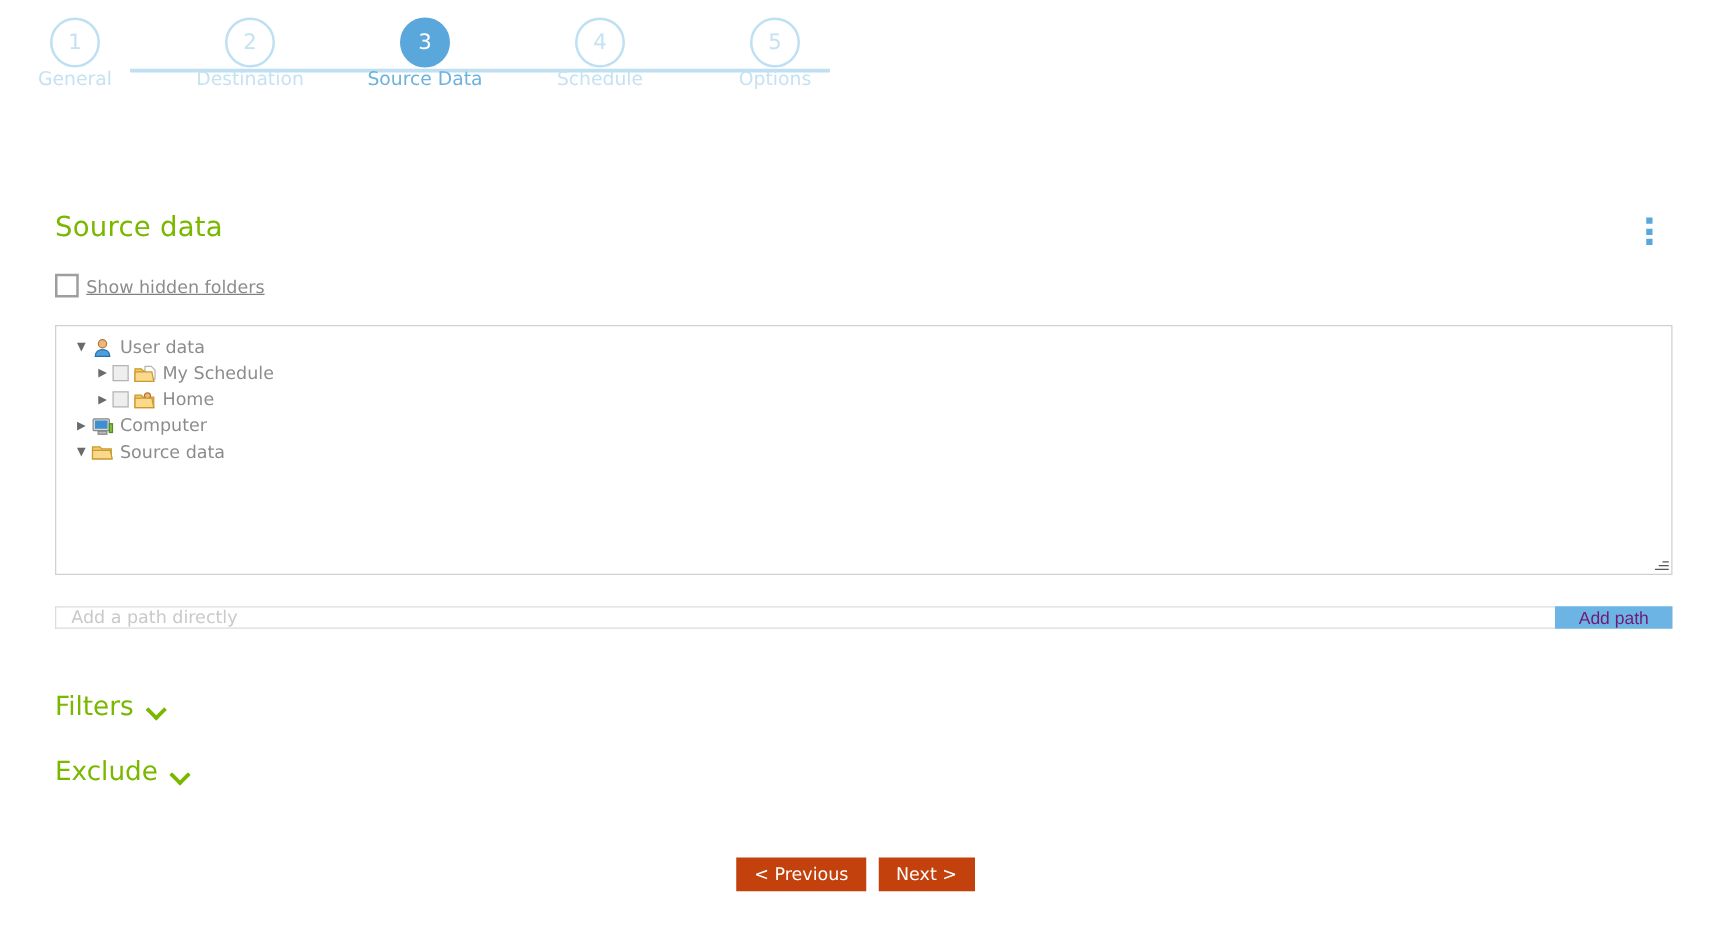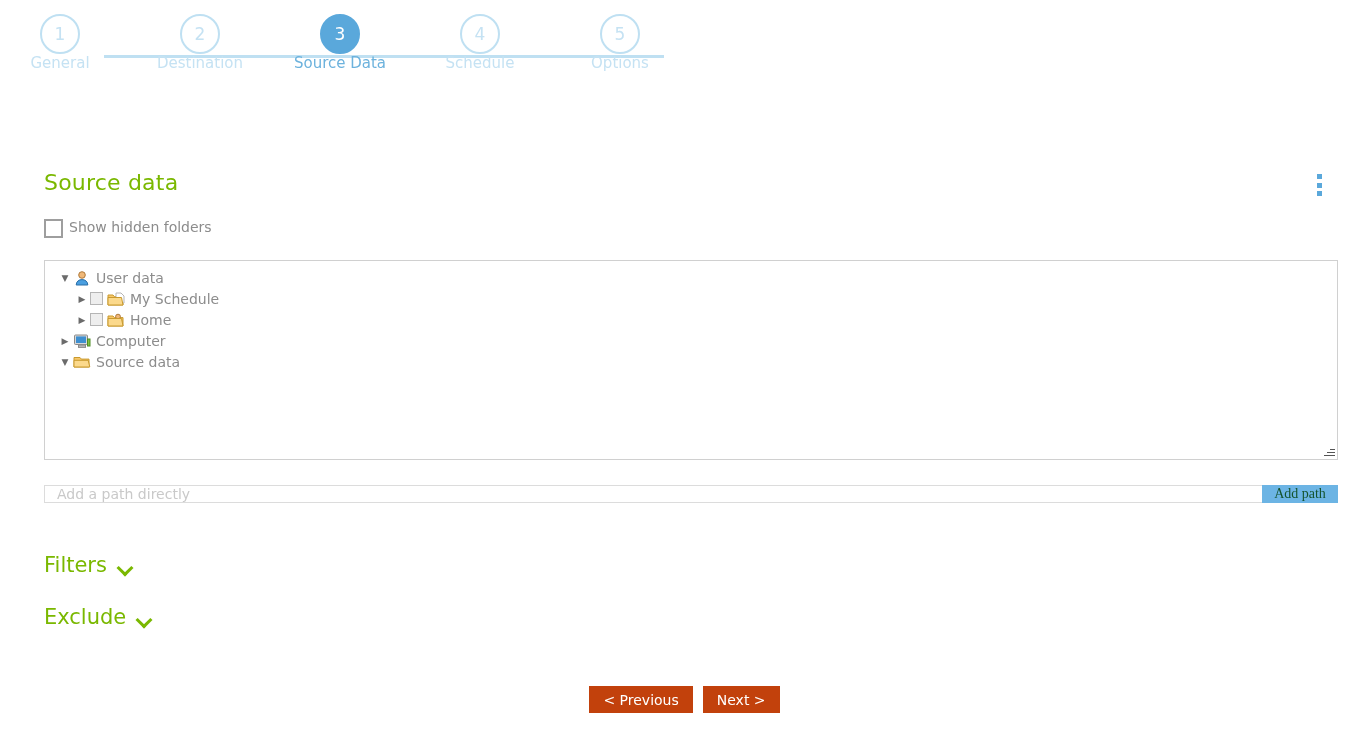--- a/index.html
+++ b/index.html
@@ -94,22 +94,23 @@
     height: 5px;
     background: #5aa8db;
   }
 
   
   .check-row {
     position: absolute;
     left: 44px;
     top: 219px;
     display: flex;
-    align-items: flex-start;
+    align-items: flex-end;
     gap: 6px;
+    text-decoration: underline;
   }
   .cbox {
     width: 19px;
     height: 19px;
     border: 2px solid #9e9e9e;
     background: #fff;
     box-sizing: border-box;
     cursor: pointer;
   }
   .check-label {
@@ -199,25 +200,25 @@
     box-sizing: border-box;
     font-family: "DejaVu Sans", sans-serif;
     font-size: 14px;
     color: #8c8c8c;
     padding: 0 12px;
     outline: none;
     background: #fff;
   }
   .path-input::placeholder { color: #c9c9c9; }
   .add-path-btn {
-    width: 76px;
+    width: 94px;
     background: #6cb4e4;
-    color: #14532d;
+    color: #701a75;
     border: none;
-    font-family: Liberation Serif, serif;
+    font-family: Liberation Sans, sans-serif;
     font-size: 14px;
     cursor: pointer;
   }
 
   
   .collapsible {
     position: absolute;
     left: 44px;
     font-size: 21px;
     color: #7ab800;

